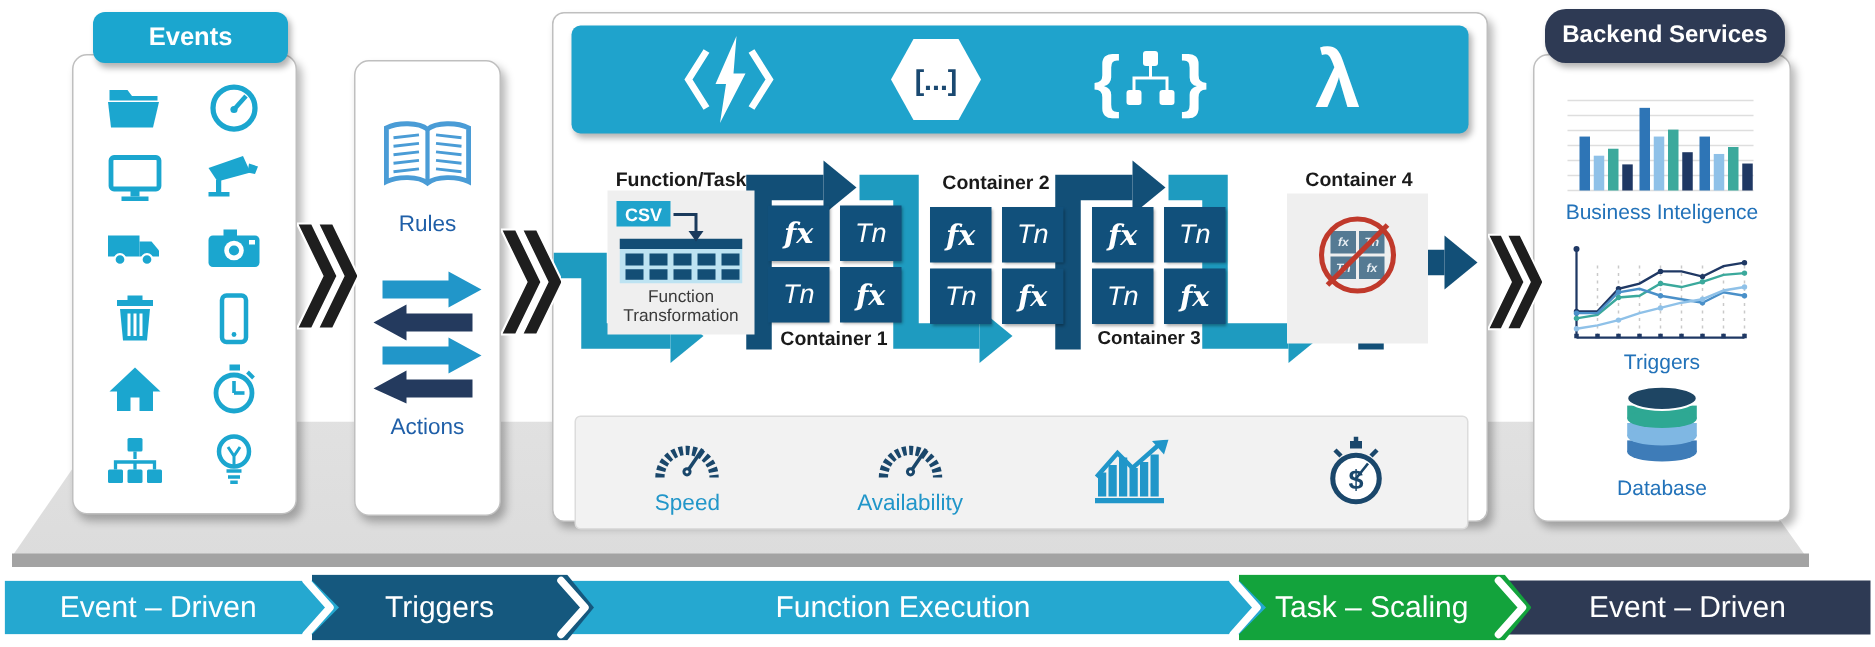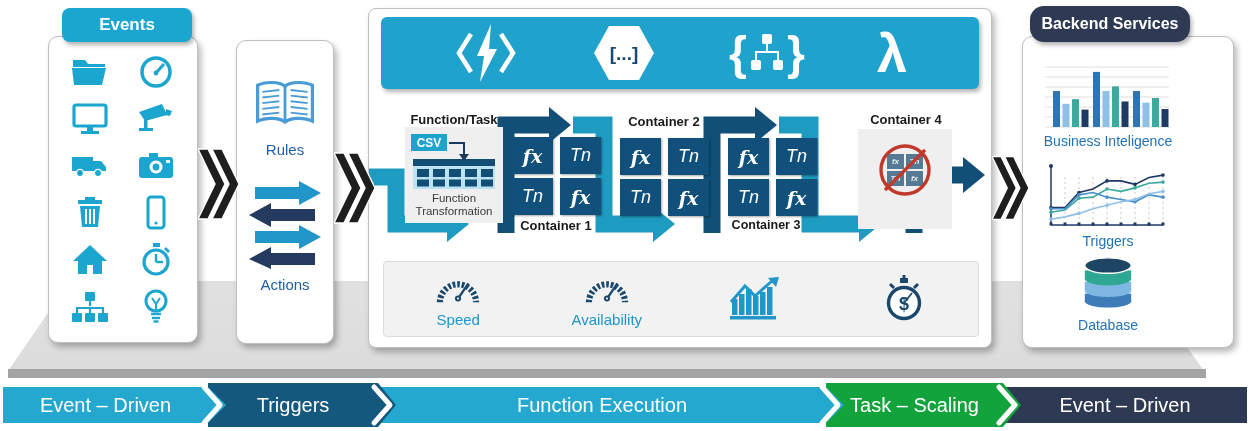--- a/index.html
+++ b/index.html
@@ -38,28 +38,28 @@
   .graybox{position:absolute;background:#efefef;z-index:2;}
   .csv-chip{position:absolute;left:42px;top:125px;width:36px;height:17px;background:#1FA3CC;color:#fff;
             font-size:12px;font-weight:bold;display:flex;align-items:center;justify-content:center;z-index:4;}
   .mini-caption{position:absolute;z-index:3;font-size:11.5px;color:#3a3a3a;text-align:center;line-height:1.15;}
   .tile{position:absolute;width:41px;height:37px;background:#11507B;z-index:3;display:flex;
         align-items:center;justify-content:center;color:#fff;box-shadow:1px 1px 2px rgba(0,0,0,.35);}
   .tile-fx{font-family:"DejaVu Serif",serif;font-style:italic;font-weight:bold;font-size:19px;}
   .tile-tn{font-style:italic;font-size:18px;}
   .mini-tile{position:absolute;width:17px;height:15px;background:#557a93;display:flex;align-items:center;
              justify-content:center;color:#e8eef3;font-size:8px;font-style:italic;font-weight:bold;z-index:3;}
-  .metrics{position:absolute;left:14px;top:252px;width:594px;height:74px;background:#f2f2f2;
+  .metrics{position:absolute;left:14px;top:268px;width:594px;height:74px;background:#f2f2f2;
            border:1px solid #dcdcdc;border-radius:4px;display:flex;z-index:3;}
   .metric-cell{flex:1;display:flex;flex-direction:column;align-items:center;justify-content:center;gap:2px;}
   .metric-label{color:#2196C9;font-size:15px;}
   
   .backend-wrap{position:absolute;left:1022px;top:6px;width:170px;height:340px;z-index:2;}
   .backend-tab{left:8px;top:0;width:160px;height:36px;background:#2E3A54;border-radius:14px;font-size:16px;}
-  .backend-card{left:0;top:30px;width:170px;height:310px;padding-left:40px;}
+  .backend-card{left:0;top:30px;width:170px;height:310px;}
   .be-label{position:absolute;width:170px;text-align:center;color:#2272B9;font-size:14px;z-index:3;}
   
   .tl-seg{position:absolute;color:#fff;font-size:20px;display:flex;align-items:center;justify-content:center;
           box-sizing:border-box;}
   .tl-clip{clip-path:polygon(0 0,calc(100% - 18px) 0,100% 50%,calc(100% - 18px) 100%,0 100%);padding-right:18px;}
   .tl-chev{position:absolute;top:383px;z-index:20;}
 </style>
 </head>
 <body>
 

